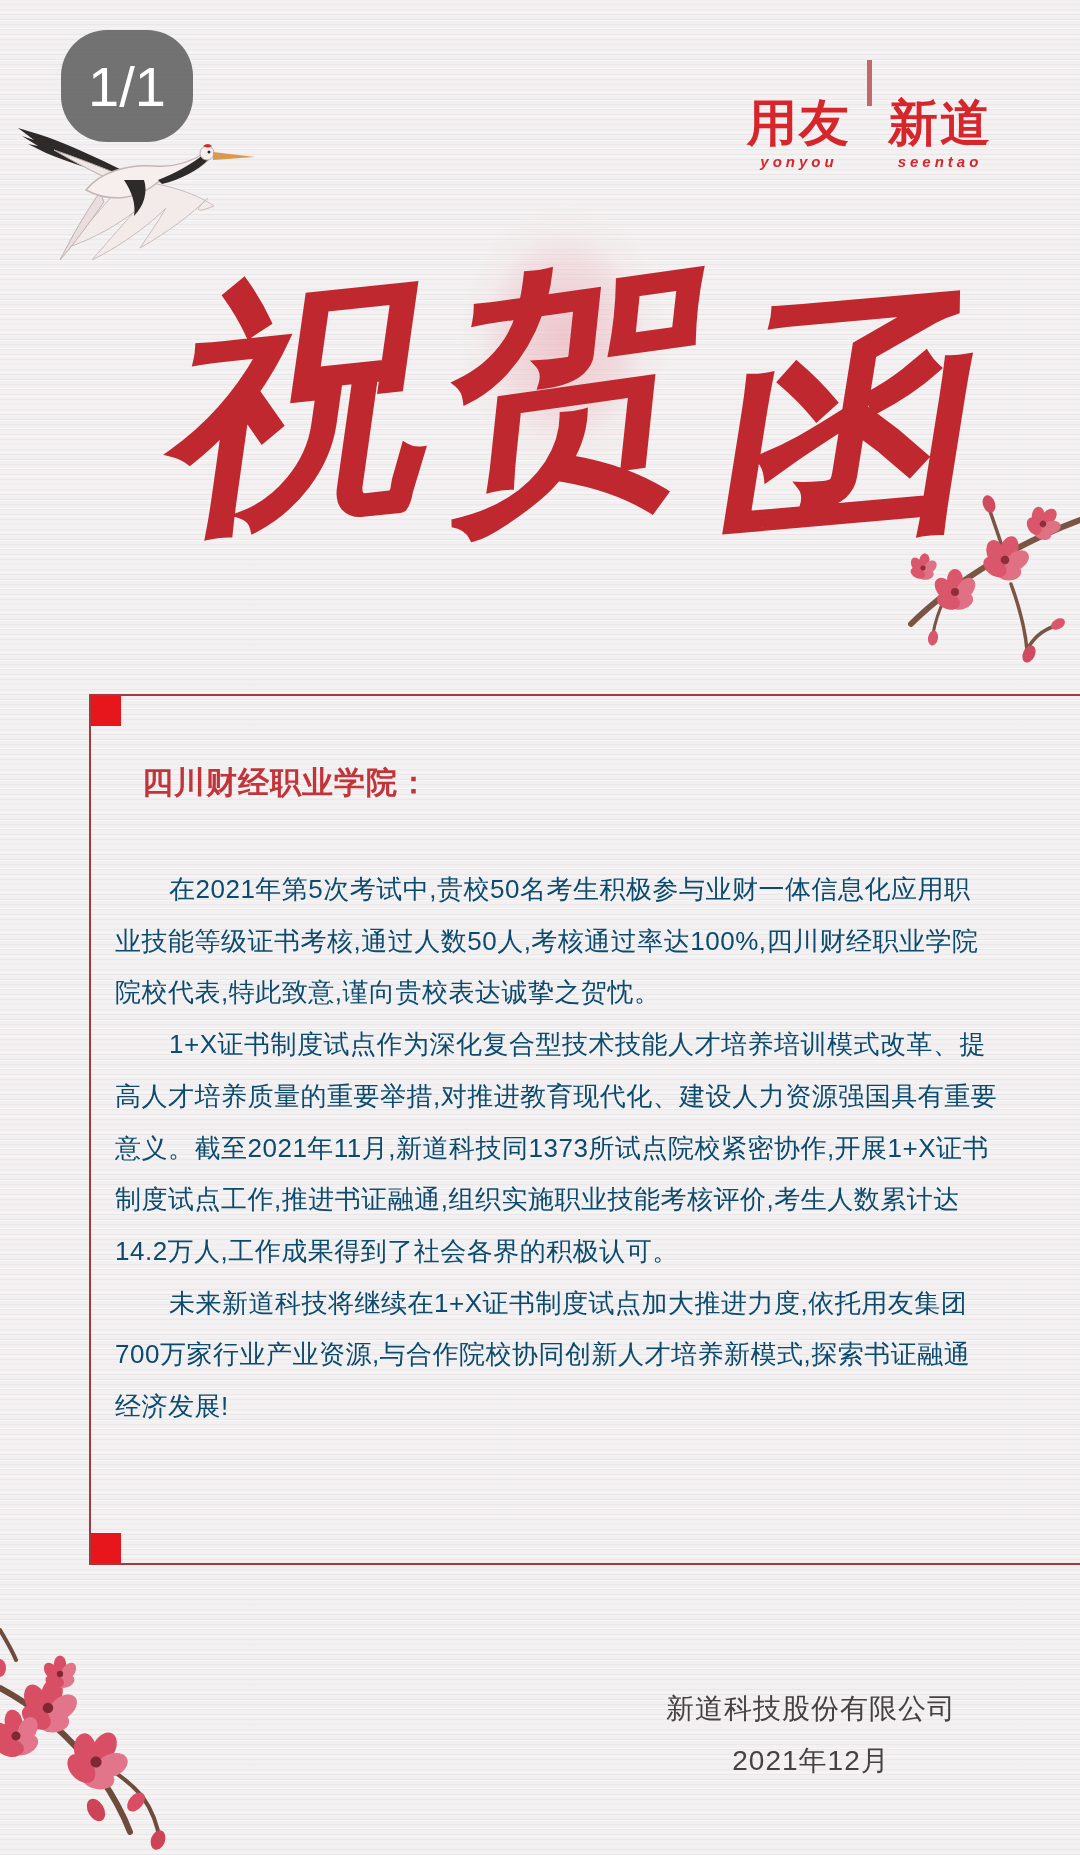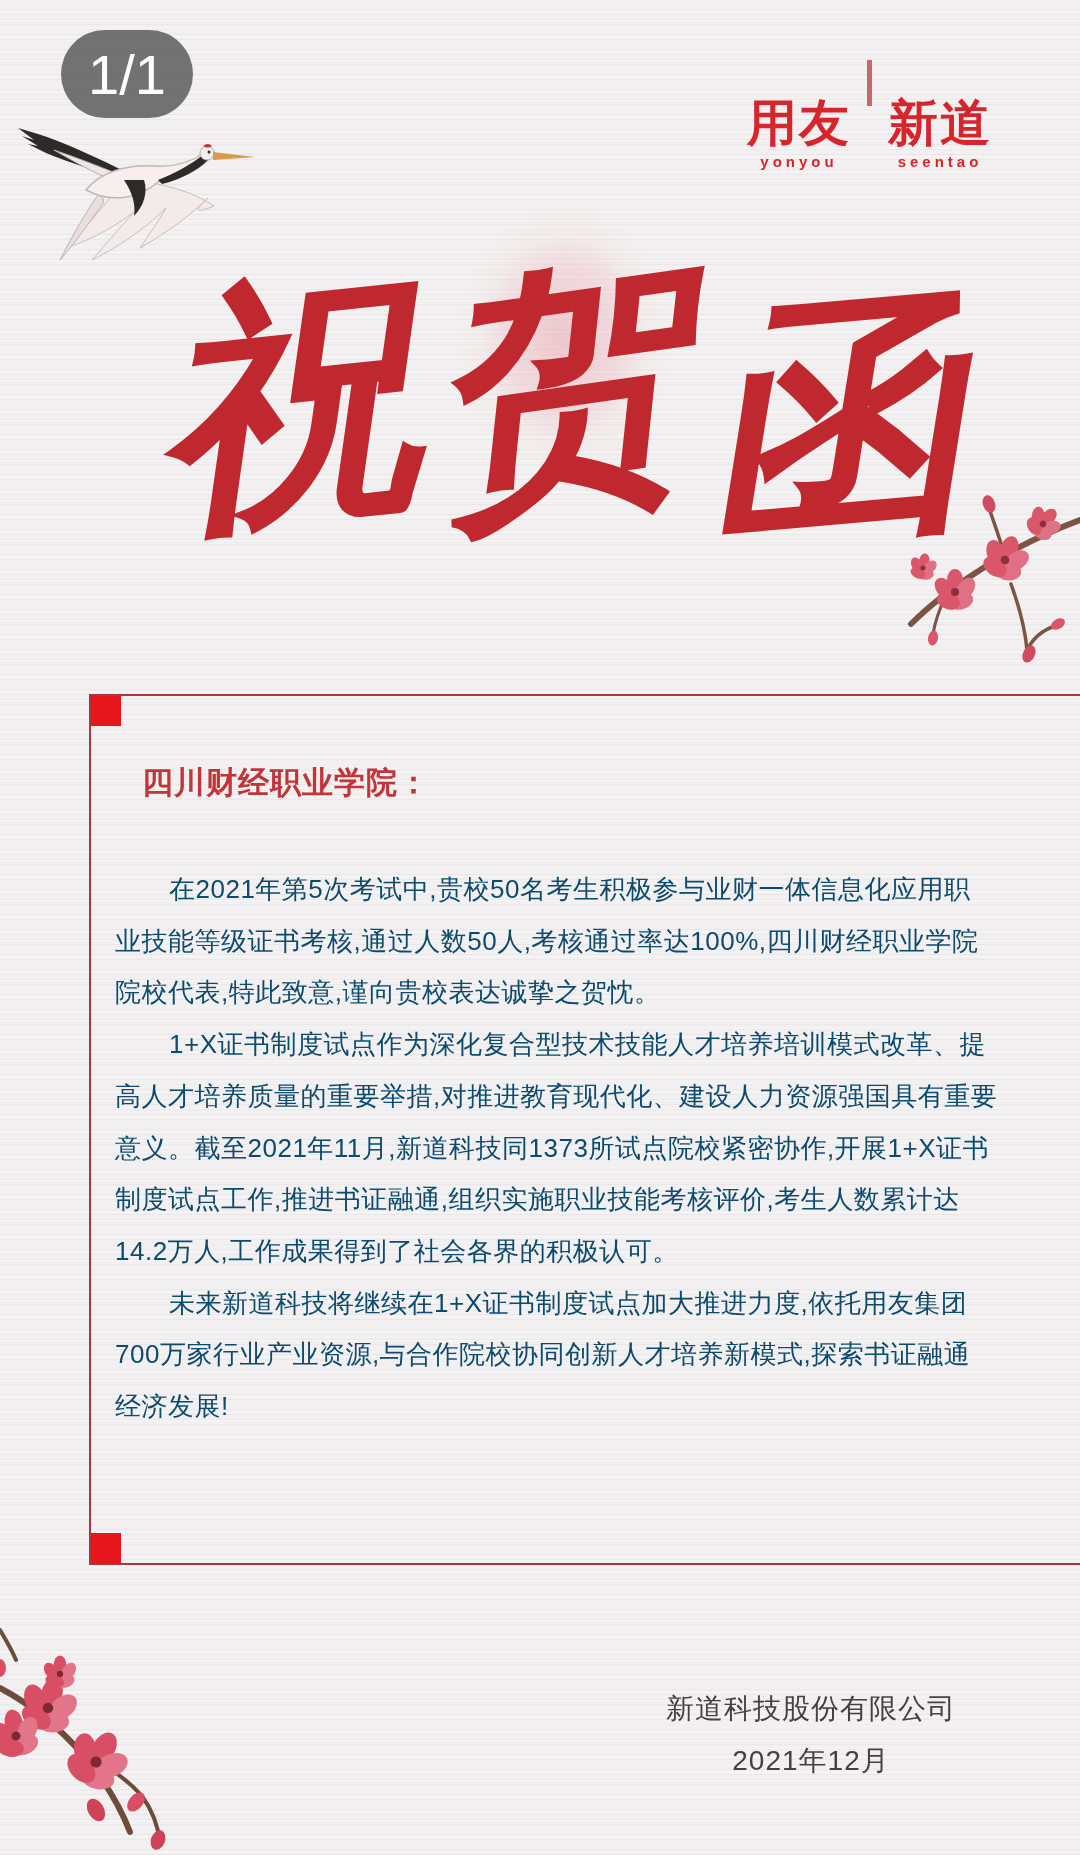--- a/index.html
+++ b/index.html
@@ -8,30 +8,30 @@
     font-family:"Liberation Sans",sans-serif;
     background-color:#f2f0f0;
     background-image:
       repeating-linear-gradient(0deg, rgba(208,198,201,.20) 0px, rgba(208,198,201,.20) 1px, transparent 1px, transparent 5px),
       repeating-linear-gradient(0deg, transparent 0px, transparent 2px, rgba(255,255,255,.45) 2px, rgba(255,255,255,.45) 3px, transparent 3px, transparent 8px);
   }
   .abs{position:absolute;}
 
   
   .badge{
-    left:61px;top:30px;width:132px;height:88px;border-radius:46px;
+    left:61px;top:30px;width:132px;height:112px;border-radius:46px;
     background:rgba(92,92,92,.85);color:#fff;font-size:56px;
     display:flex;align-items:center;justify-content:center;
     font-family:"Liberation Sans",sans-serif;
   }
 
   
   .brand{top:50px;right:88px;display:flex;align-items:flex-start;}
   .brand .cjk{font-size:50px;font-weight:bold;color:#d6252b;line-height:56px;letter-spacing:2px;white-space:nowrap;margin-top:45px;}
-  .brand .en{font-size:15px;font-weight:bold;color:#d6252b;letter-spacing:4px;text-align:center;margin-top:2px;}
+  .brand .en{font-size:15px;font-weight:bold;color:#d6252b;letter-spacing:4px;text-align:center;margin-top:2px;font-style:italic;}
   .brand .divider{width:5px;height:46px;background:#c4686c;margin:10px 16px 0 16px;}
 
   
   .sun{
     left:458px;top:205px;width:212px;height:268px;border-radius:50%;
     background:radial-gradient(closest-side, rgba(233,166,176,.55), rgba(238,191,198,.42) 55%, rgba(243,216,221,.20) 78%, rgba(243,216,221,0) 100%);
   }
   .title{
     left:155px;top:248px;width:805px;display:flex;justify-content:space-between;
     color:#bf282e;font-size:258px;line-height:1.2;font-weight:bold;font-style:italic;

